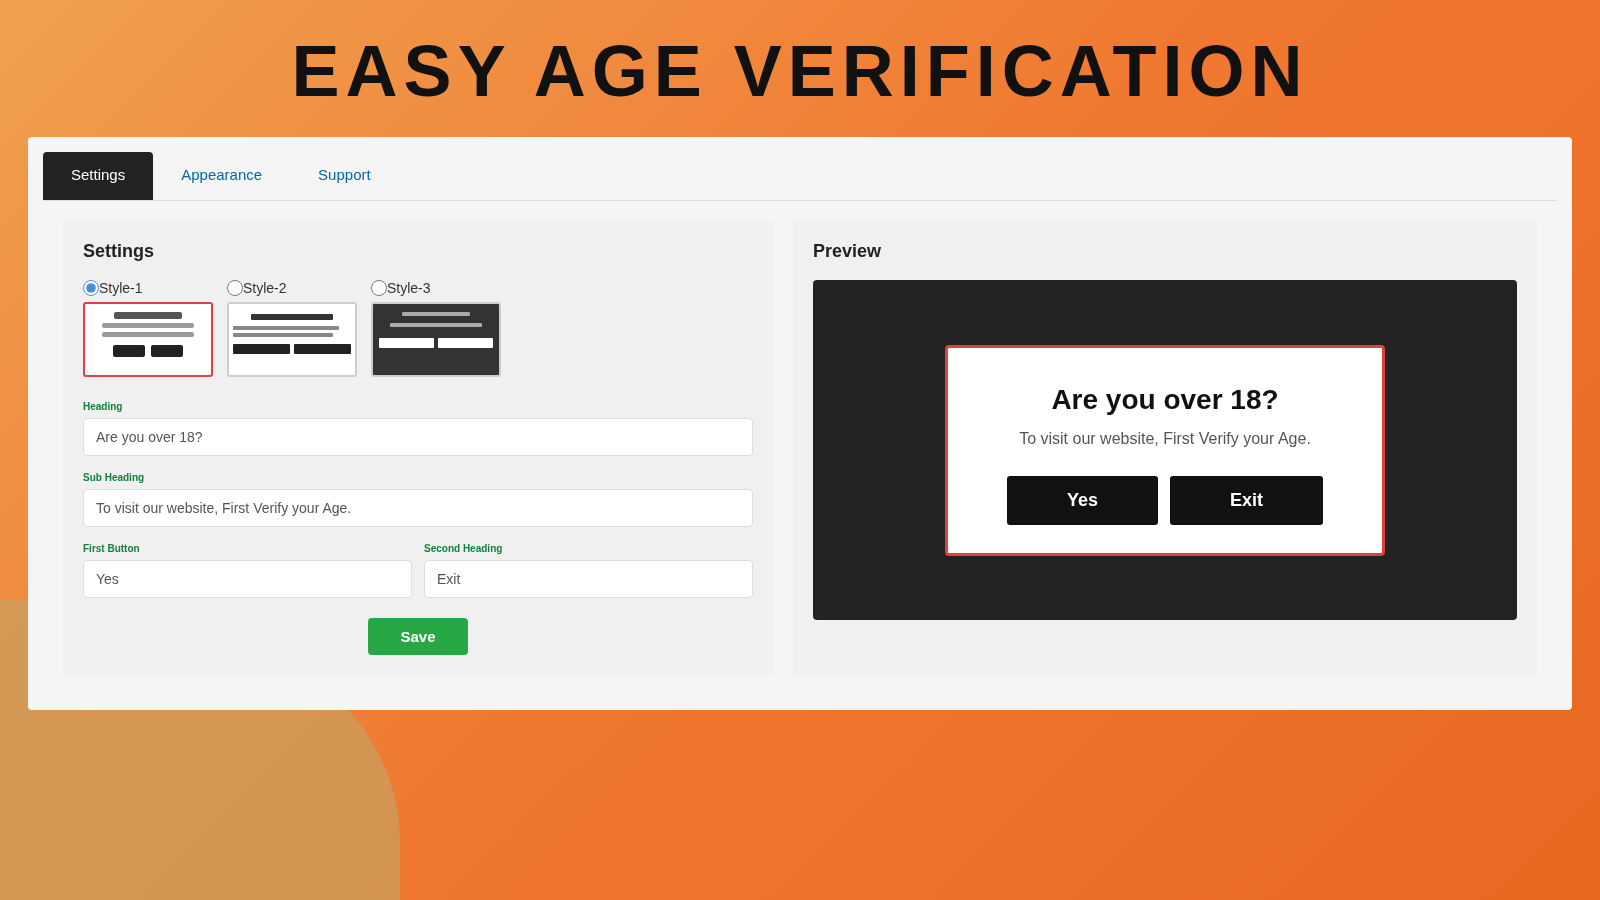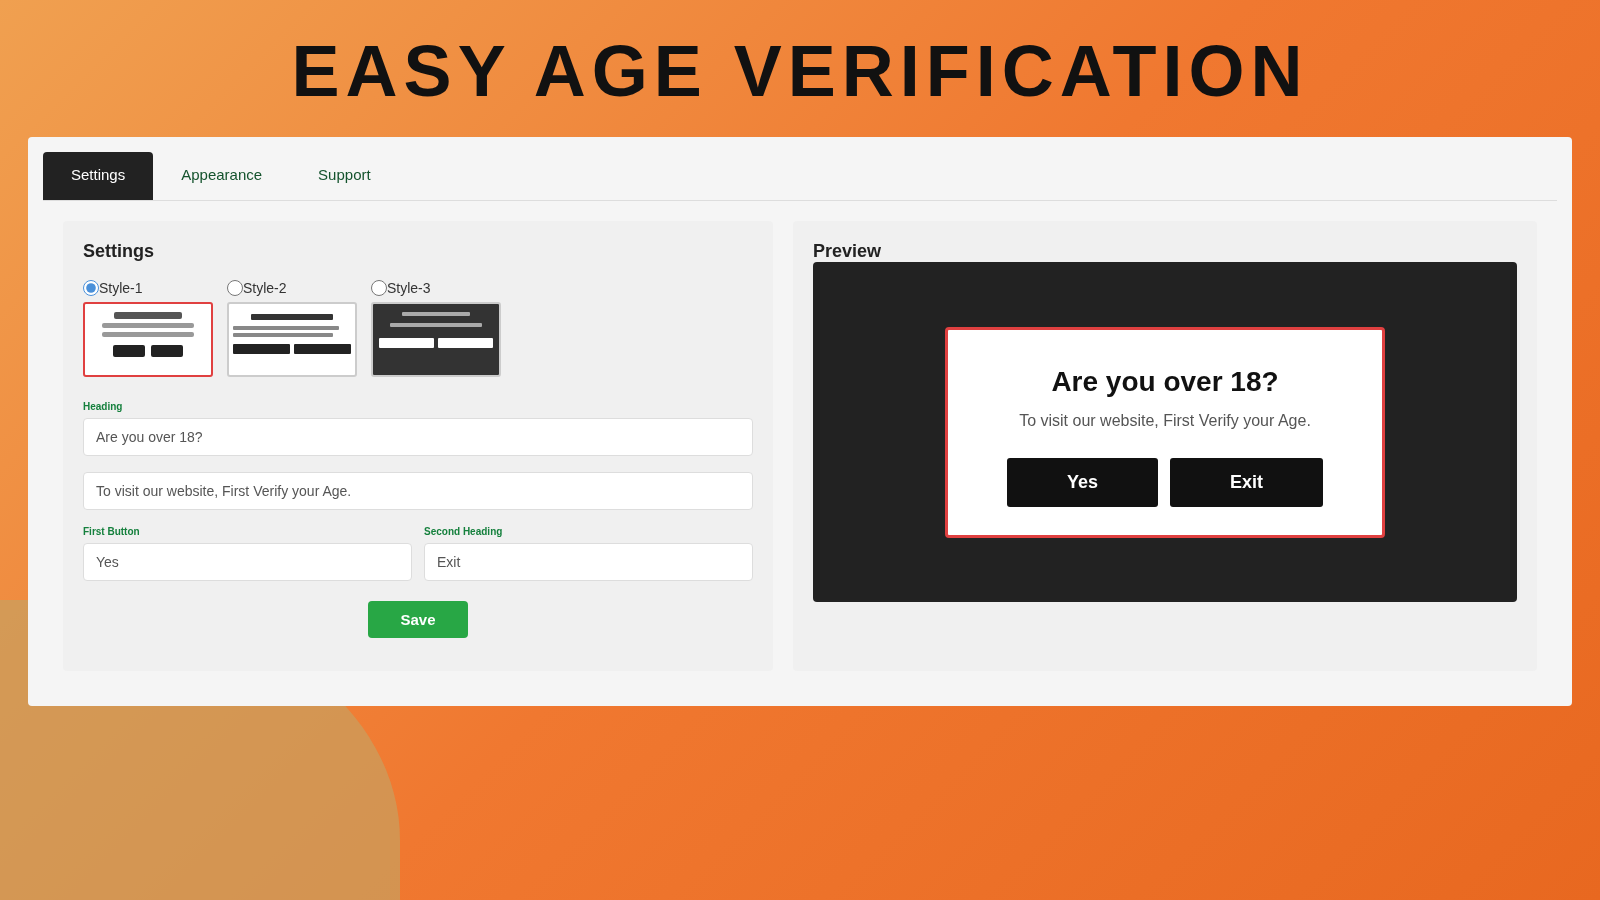--- a/index.html
+++ b/index.html
@@ -55,21 +55,21 @@
       display: flex;
       border-bottom: 1px solid #ddd;
       background: #f5f5f5;
       border-radius: 4px 4px 0 0;
     }
 
     .tab {
       padding: 14px 28px;
       cursor: pointer;
       font-size: 15px;
-      color: #14532d;
+      color: #0369a1;
       border: none;
       background: transparent;
       border-bottom: 3px solid transparent;
     }
 
     .tab.active {
       background: #222;
       color: #fff;
       border-bottom: 3px solid #222;
       border-radius: 4px 4px 0 0;
@@ -291,21 +291,21 @@
       flex: 1;
       background: #f0f0f0;
       border-radius: 4px;
       padding: 20px;
     }
 
     .preview-title {
       font-size: 18px;
       font-weight: 700;
       color: #222;
-      margin-bottom: 0;
+      margin-bottom: 18px;
     }
 
     .preview-container {
       background: #222;
       border-radius: 4px;
       padding: 40px 20px;
       display: flex;
       justify-content: center;
       align-items: center;
       min-height: 340px;
@@ -425,20 +425,21 @@
         </div>
 
       </div>
 
       <div class="form-section">
         <label class="form-label">Heading</label>
         <input class="form-input" type="text" value="Are you over 18?" style="">
       </div>
 
       <div class="form-section">
+        <label class="form-label">Sub Heading</label>
         <input class="form-input" type="text" value="To visit our website, First Verify your Age." style="">
       </div>
 
       <div class="form-row">
         <div class="form-col">
           <label class="form-label">First Button</label>
           <input class="form-input" type="text" value="Yes" style="">
         </div>
         <div class="form-col">
           <label class="form-label">Second Heading</label>

